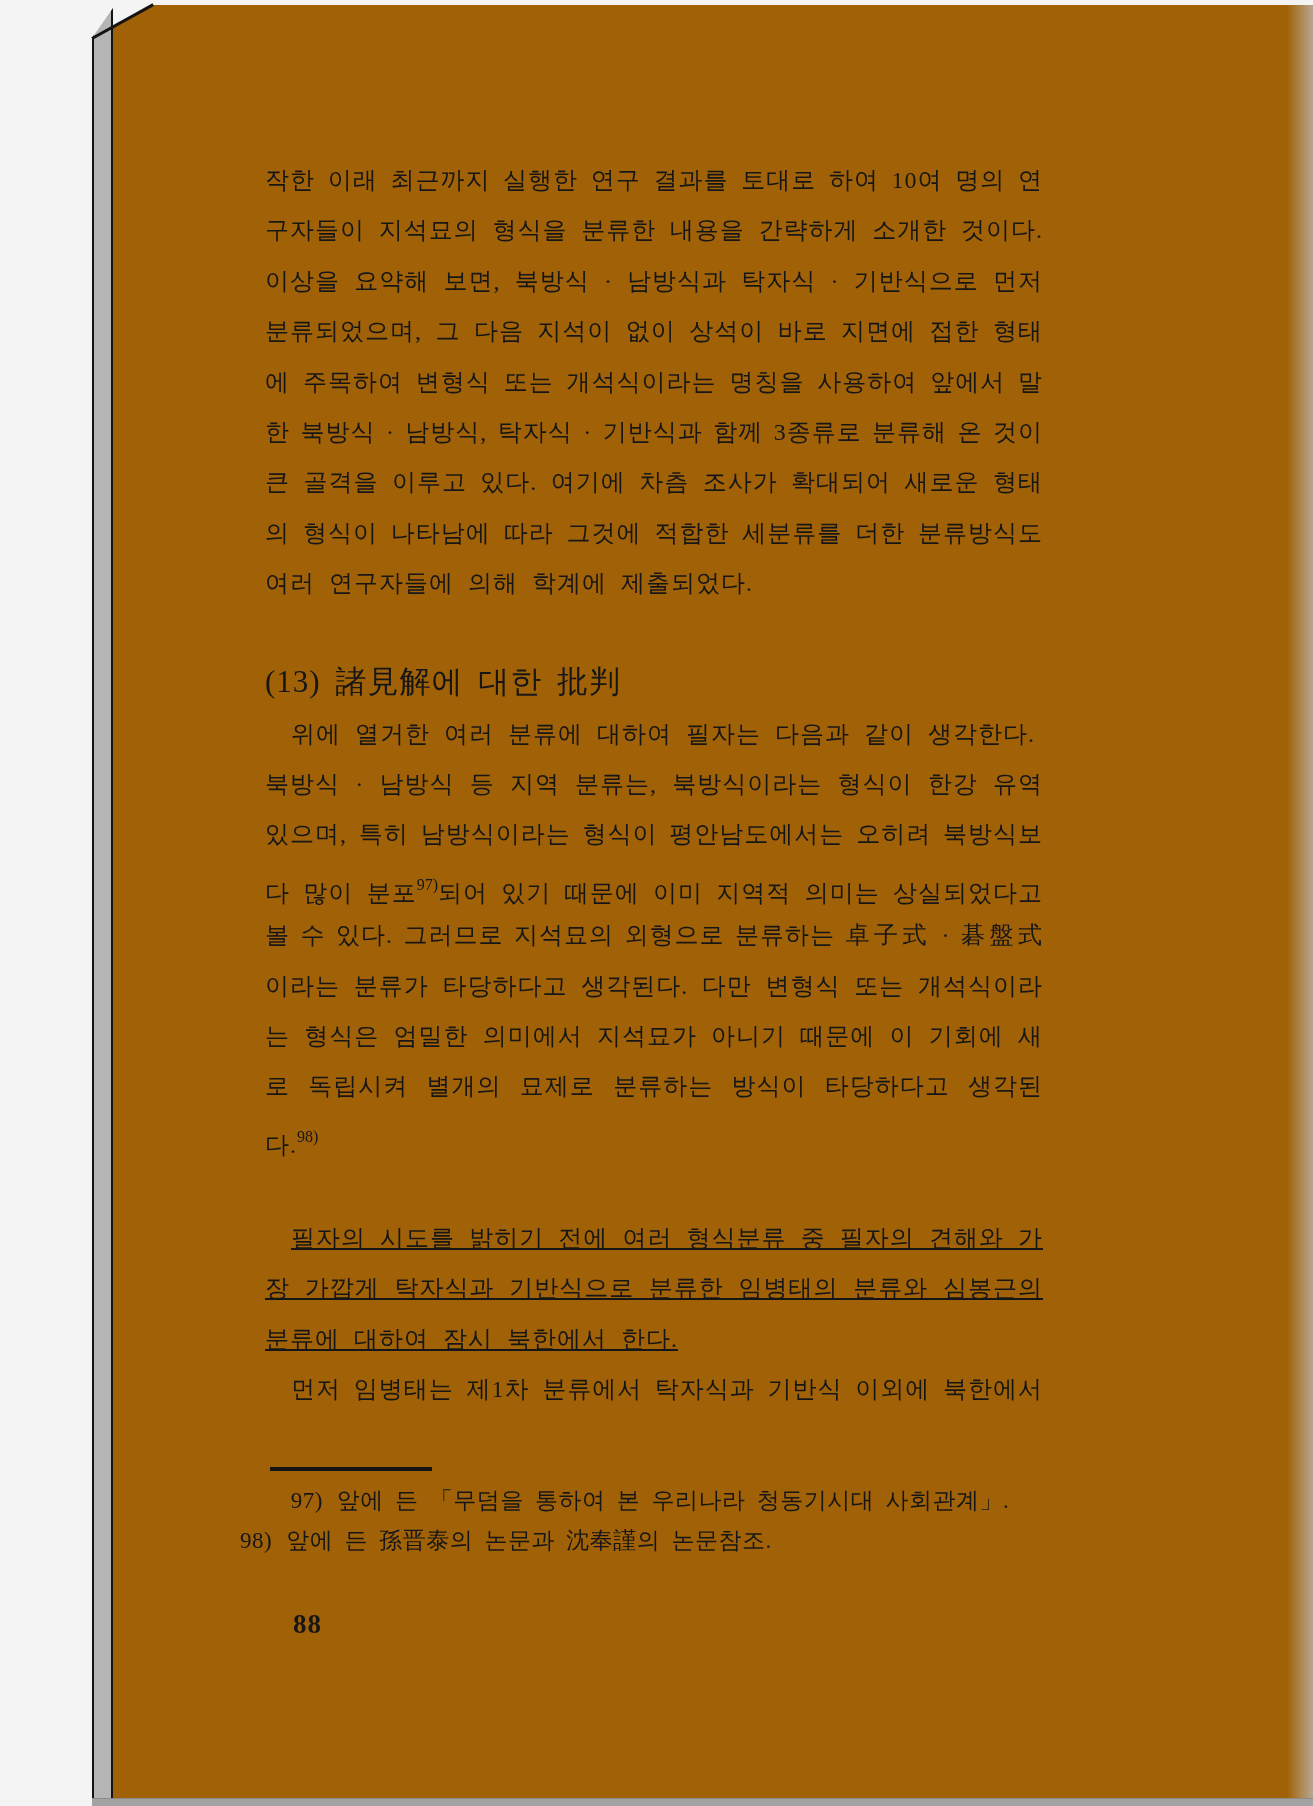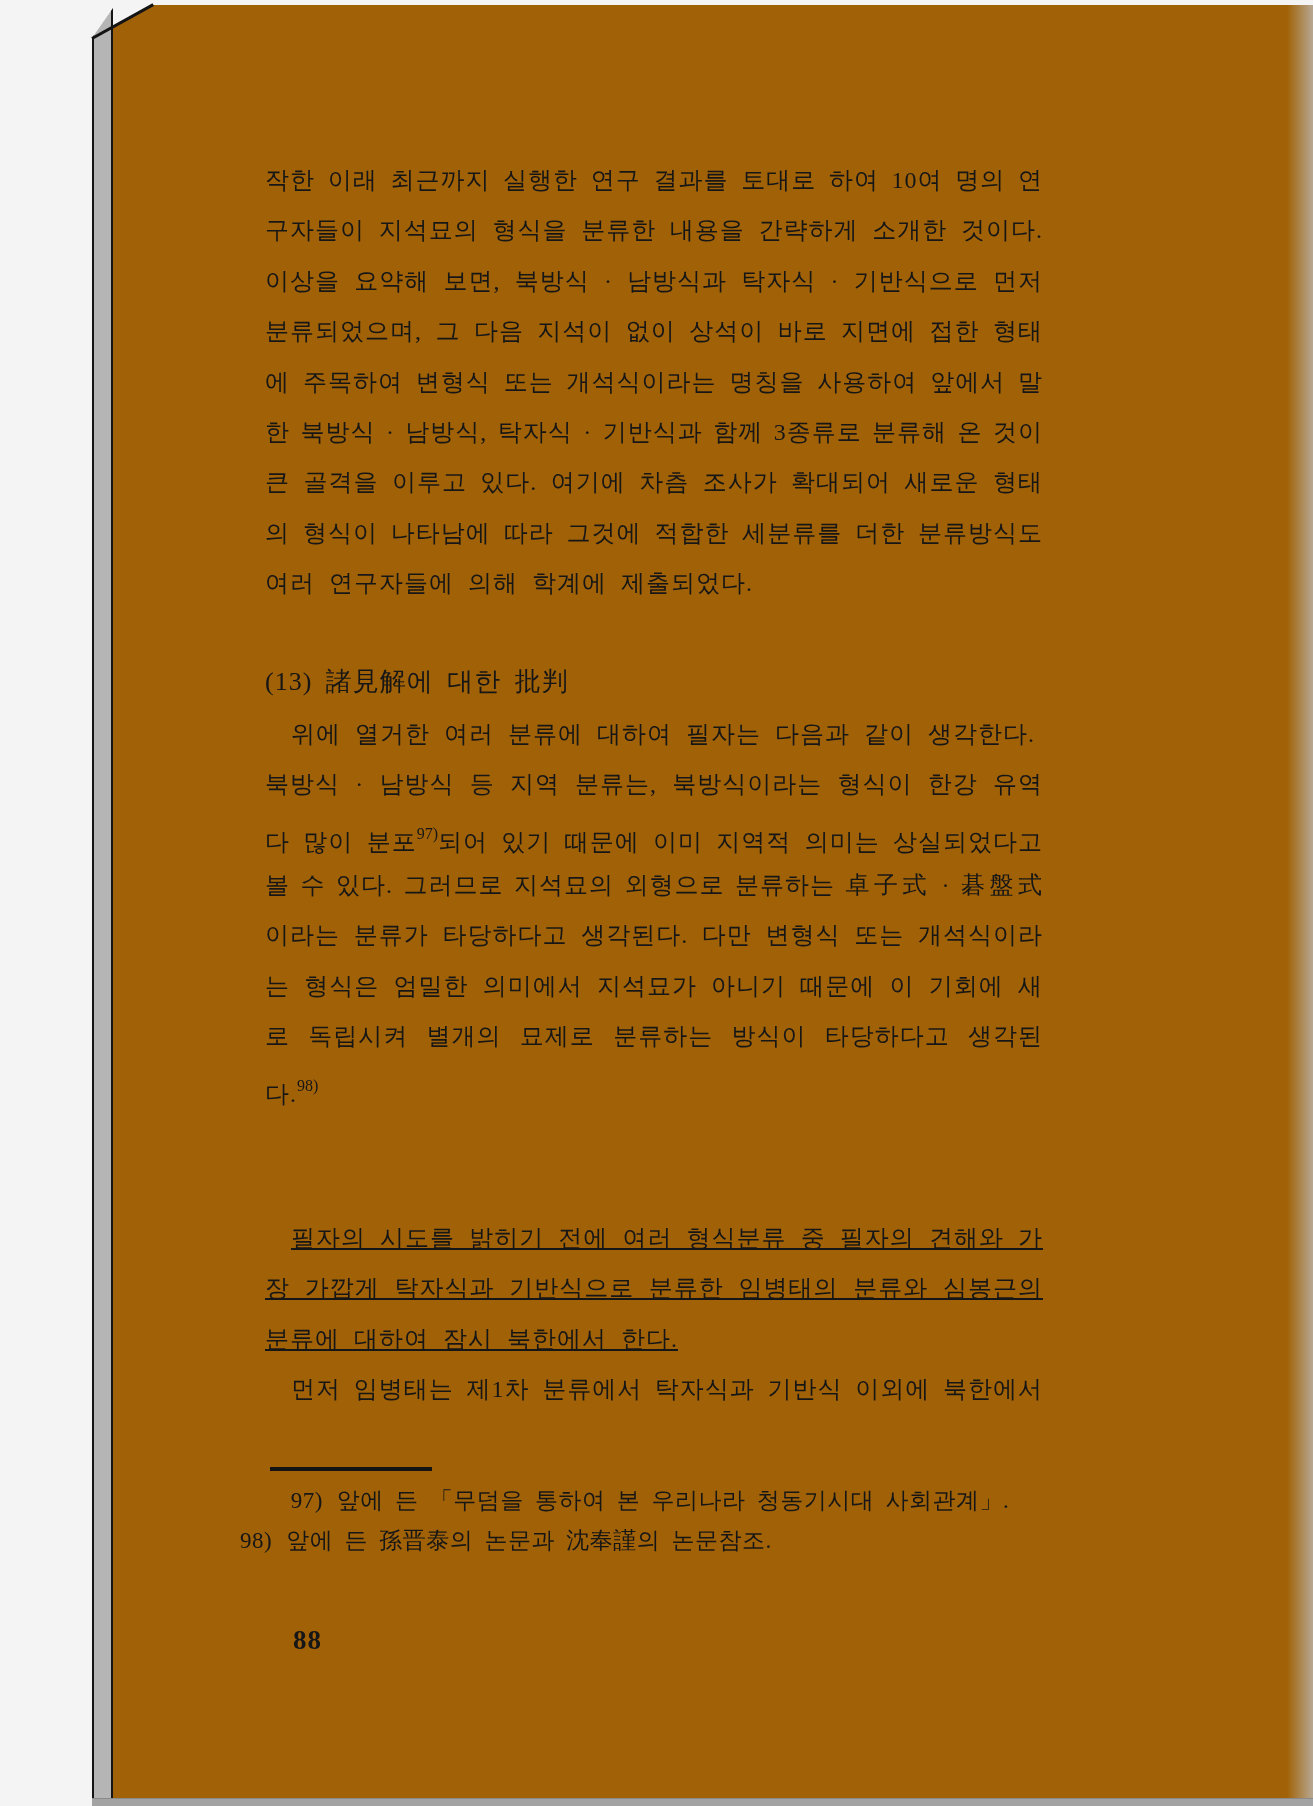--- a/index.html
+++ b/index.html
@@ -17,27 +17,27 @@
                 clip-path:polygon(0 0,100% 0,100% 12%,0 100%);}
   .bottom-edge{position:absolute;left:92px;top:1798px;width:1221px;height:8px;
                background:#a3a3a3;border-top:1px solid #8b8b8b;box-sizing:border-box;}
 
   .textcol{position:absolute;left:152px;width:778px;}
   .line{height:50.4px;line-height:50.4px;font-size:24px;letter-spacing:1px;
         text-align:justify;text-align-last:justify;overflow:hidden;}
   .line.last{text-align-last:left;word-spacing:7px;}
   .line.indent{padding-left:26px;}
   .heading{position:absolute;left:152px;top:652px;width:778px;height:50px;line-height:50px;
-           font-size:26px;letter-spacing:1px;word-spacing:6px;}
+           font-size:31px;letter-spacing:1px;word-spacing:6px;}
   .sup{font-size:16px;vertical-align:11px;letter-spacing:0;}
   .fnsep{position:absolute;left:157px;top:1462px;width:162px;height:4px;background:#141414;}
   .footnote{position:absolute;left:127px;width:820px;height:40px;line-height:40px;
             font-size:23px;letter-spacing:0.5px;word-spacing:5px;white-space:nowrap;overflow:hidden;}
   .fn-marker{margin-right:14px;}
-  .pagenum{position:absolute;left:180px;top:1604px;font-size:27px;font-weight:bold;letter-spacing:1px;margin-top:16px;}
+  .pagenum{position:absolute;left:180px;top:1604px;font-size:27px;font-weight:bold;letter-spacing:1px;}
 </style>
 </head>
 <body>
 
 <div class="scene">
 
   <div class="page">
     <div class="page-curl"></div>
 
     <div class="textcol" style="top:150px;">
@@ -53,20 +53,21 @@
     </div>
 
     <div class="heading">(13) 諸見解에 대한 批判</div>
 
     <div class="textcol" style="top:704px;">
       <div class="line last indent">위에 열거한 여러 분류에 대하여 필자는 다음과 같이 생각한다.</div>
     </div>
 
     <div class="textcol" style="top:754px;">
       <div class="line">북방식 · 남방식 등 지역 분류는, 북방식이라는 형식이 한강 유역</div>
+      <div class="line">있으며, 특히 남방식이라는 형식이 평안남도에서는 오히려 북방식보</div>
       <div class="line">
         <span>다 많이 분포</span><span class="sup">97)</span><span>되어 있기 때문에 이미 지역적 의미는 상실되었다고</span>
       </div>
       <div class="line">볼 수 있다. 그러므로 지석묘의 외형으로 분류하는 卓子式 · 碁盤式</div>
       <div class="line">이라는 분류가 타당하다고 생각된다. 다만 변형식 또는 개석식이라</div>
       <div class="line">는 형식은 엄밀한 의미에서 지석묘가 아니기 때문에 이 기회에 새</div>
       <div class="line">로 독립시켜 별개의 묘제로 분류하는 방식이 타당하다고 생각된</div>
       <div class="line last">
         <span>다.</span><span class="sup">98)</span>
       </div>

